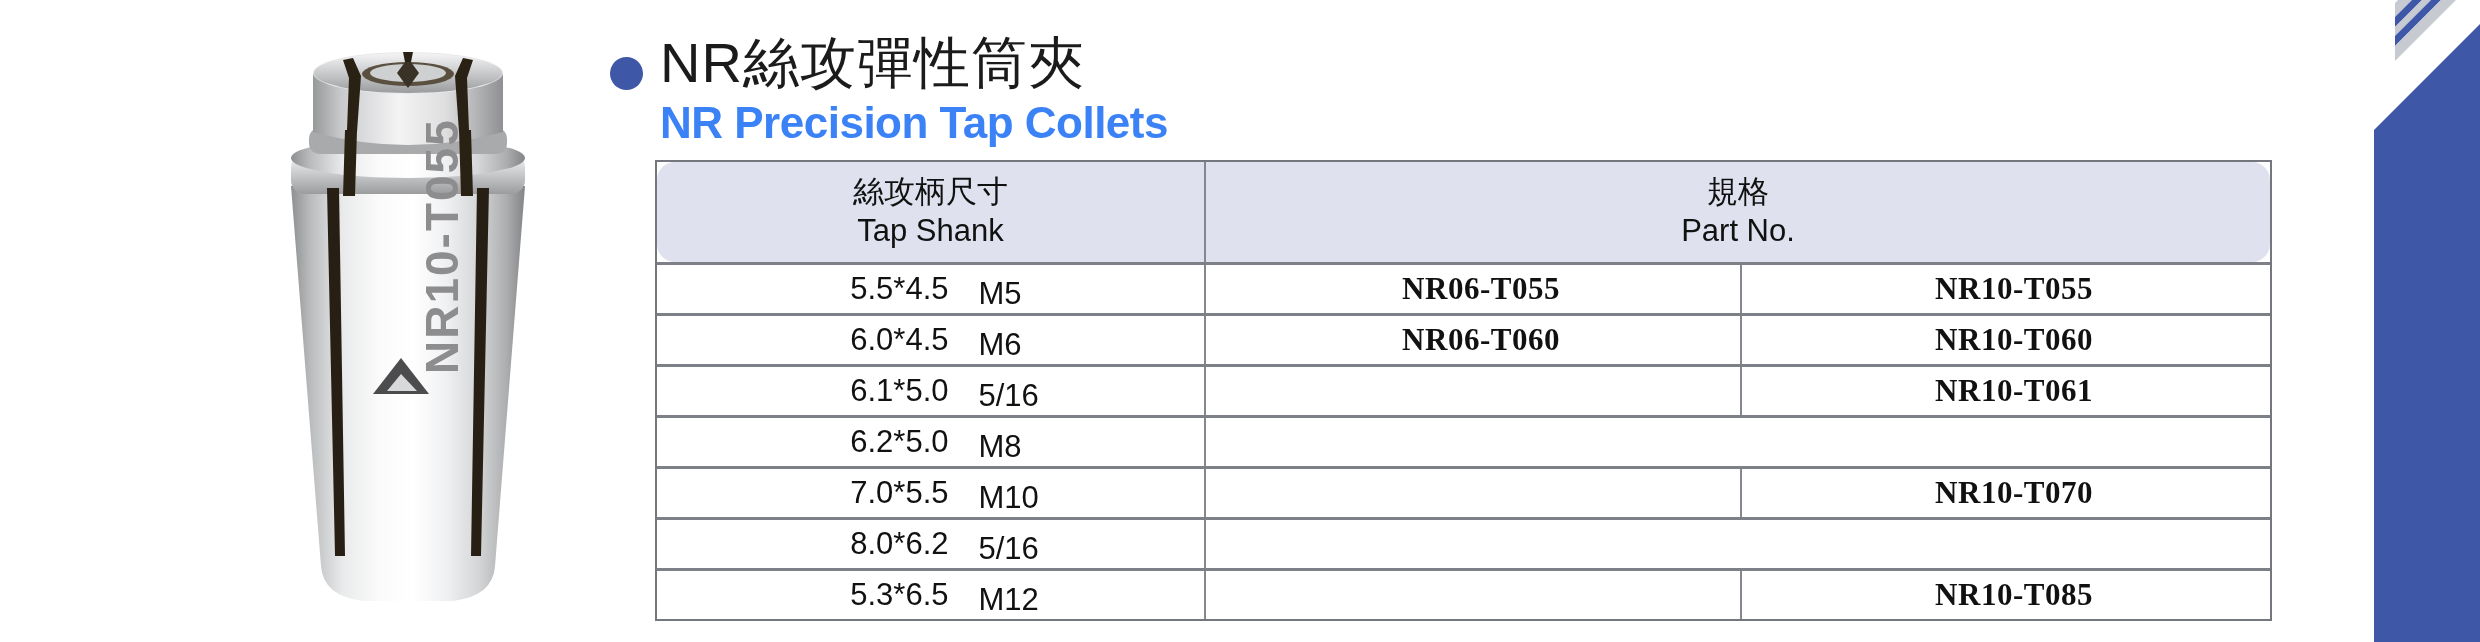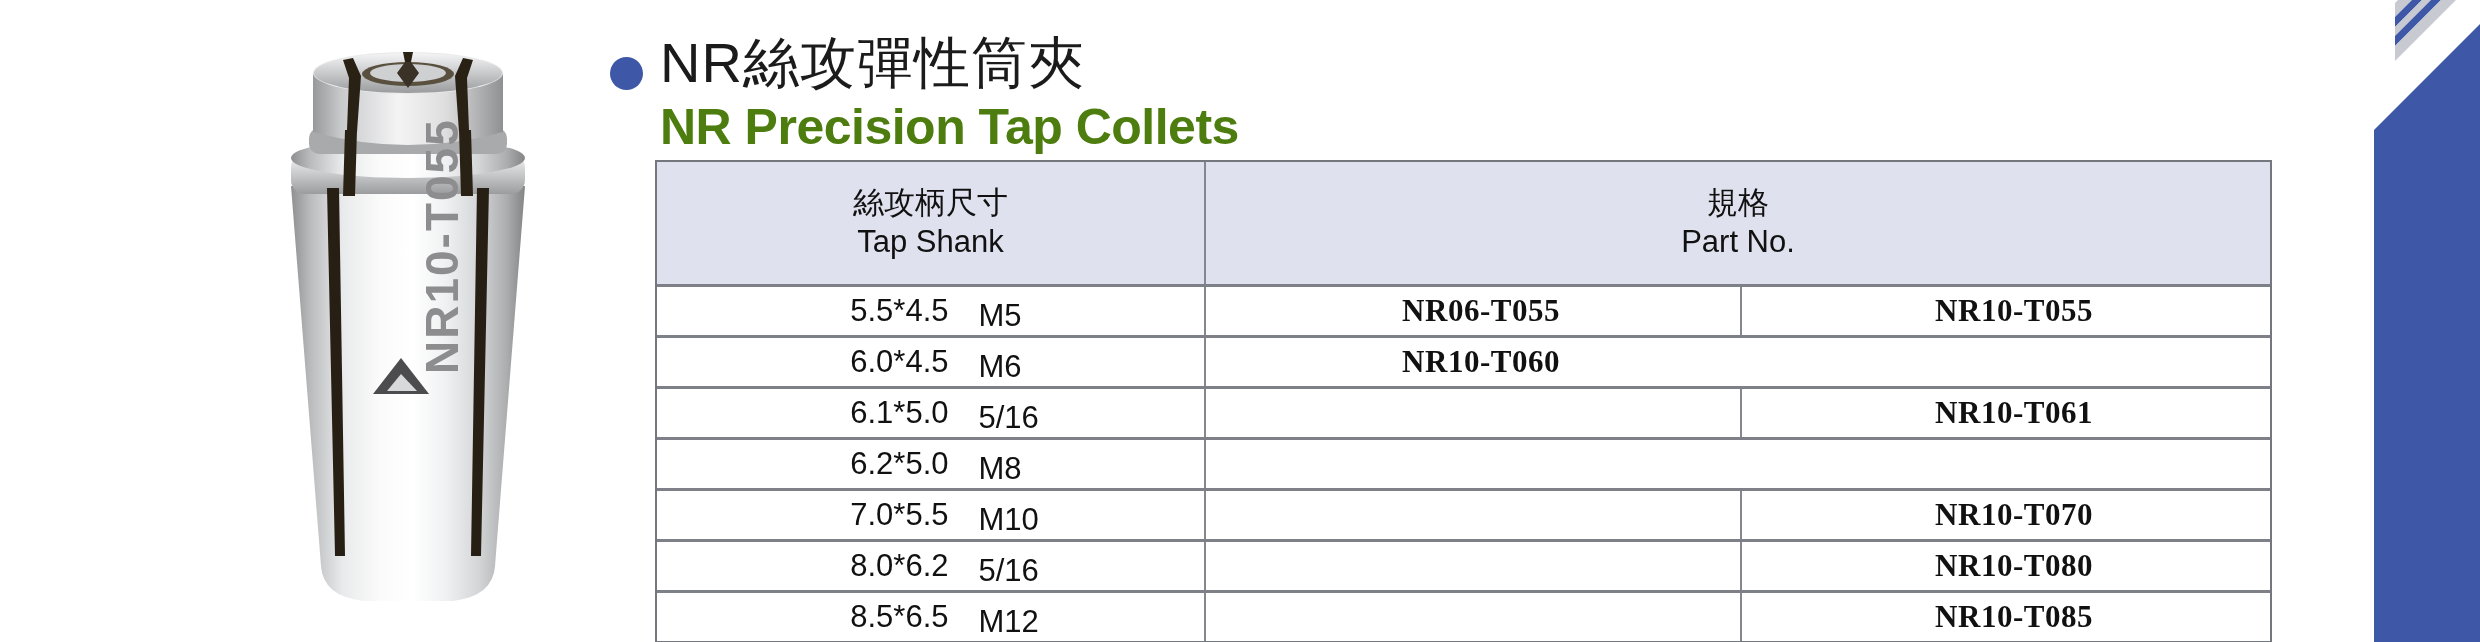--- a/index.html
+++ b/index.html
@@ -5,29 +5,29 @@
   html,body{margin:0;padding:0;background:#ffffff;}
   .canvas{
     position:relative;width:2480px;height:642px;background:#fff;overflow:hidden;
     font-family:"Liberation Sans", sans-serif;color:#111;
   }
   
   .photo{position:absolute;left:283px;top:36px;width:250px;height:592px;}
   
   .bullet{position:absolute;left:610px;top:57px;width:33px;height:33px;border-radius:50%;background:var(--accent);}
   .title-zh{position:absolute;left:660px;top:26px;font-size:56px;font-weight:normal;color:#1b1b1b;letter-spacing:1px;white-space:nowrap;}
-  .title-en{position:absolute;left:660px;top:98px;font-size:50px;font-weight:bold;color:#4d7c0f;letter-spacing:-0.5px;white-space:nowrap;}
+  .title-en{position:absolute;left:660px;top:98px;font-size:44px;font-weight:bold;color:#3b82f6;letter-spacing:-0.5px;white-space:nowrap;}
   
   .spec-table{
     position:absolute;left:655px;top:160px;width:1617px;
     border:2px solid #74777d;box-sizing:border-box;background:#fff;
     font-size:31px;
   }
   .thead{
-    display:grid;grid-template-columns:547px 1fr;height:122px;background:var(--header-bg);
+    display:grid;grid-template-columns:547px 1fr;height:100px;background:var(--header-bg);border-radius:18px;
   }
   .th{display:flex;flex-direction:column;align-items:center;justify-content:center;line-height:1.25;}
   .th + .th{border-left:2px solid #84878d;text-align:center;}
   .trow{display:grid;grid-template-columns:547px 536px 1fr;height:48px;border-top:3px solid #7d8187;}
   .td{display:flex;align-items:center;justify-content:center;overflow:hidden;padding-left:16px;}
   .td + .td{border-left:2px solid #84878d;font-family:Liberation Serif, serif;}
   .dim{width:160px;text-align:right;}
   .thr{width:110px;text-align:left;margin-left:30px;margin-top:10px;}
   .part{font-weight:bold;letter-spacing:0.5px;}
   
@@ -119,20 +119,21 @@
             <span class="thr">M5</span>
           </div>
           <div class="td part">NR06-T055</div>
           <div class="td part">NR10-T055</div>
         </div>
         <div class="trow">
           <div class="td">
             <span class="dim">6.0*4.5</span>
             <span class="thr">M6</span>
           </div>
+          <div class="td part">NR06-T060</div>
           <div class="td part">NR10-T060</div>
         </div>
         <div class="trow">
           <div class="td">
             <span class="dim">6.1*5.0</span>
             <span class="thr">5/16</span>
           </div>
           <div class="td part"></div>
           <div class="td part">NR10-T061</div>
         </div>
@@ -150,25 +151,24 @@
           </div>
           <div class="td part"></div>
           <div class="td part">NR10-T070</div>
         </div>
         <div class="trow">
           <div class="td">
             <span class="dim">8.0*6.2</span>
             <span class="thr">5/16</span>
           </div>
           <div class="td part"></div>
-          <div class="td part">NR10-T080</div>
         </div>
         <div class="trow">
           <div class="td">
-            <span class="dim">8.5*6.5</span>
+            <span class="dim">5.3*6.5</span>
             <span class="thr">M12</span>
           </div>
           <div class="td part"></div>
           <div class="td part">NR10-T085</div>
         </div>
       </div>
   </div>
 
   <svg class="corner" viewBox="2370 0 110 642" xmlns="http://www.w3.org/2000/svg">
     <g>

